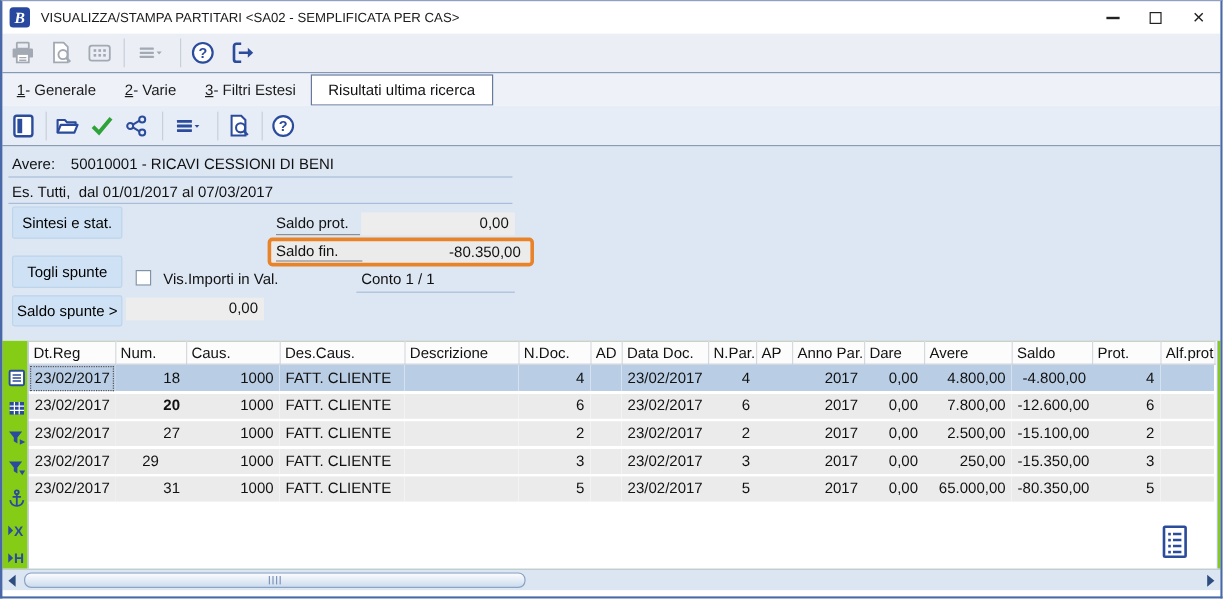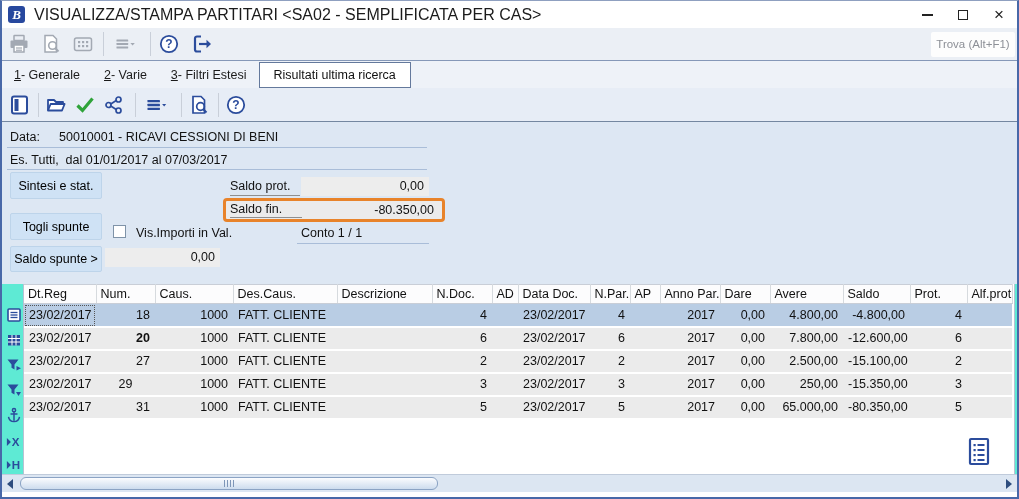--- a/index.html
+++ b/index.html
@@ -9,21 +9,21 @@
     font-family: "Liberation Sans", sans-serif; font-size: 12.5px; color:#111;
     overflow: hidden;
   }
   .win::after { content:""; position:absolute; inset:0; border:2px solid #4868a8; border-top:1px solid #8fa0c0; pointer-events:none; }
 
   
   .titlebar { position:absolute; left:2px; right:2px; top:1px; height:27px; background:#fff; display:flex; align-items:center; }
   .logo { width:17px; height:17px; margin-left:6px; background:#27489e; border-radius:3px; color:#fff;
           font-family:"Liberation Serif", serif; font-style:italic; font-weight:bold; font-size:13px;
           display:flex; align-items:center; justify-content:center; }
-  .titletext { margin-left:9px; font-size:16px; color:#1b1b1b; white-space:nowrap; }
+  .titletext { margin-left:9px; font-size:11px; color:#1b1b1b; white-space:nowrap; }
   .wincontrols { margin-left:auto; display:flex; height:100%; }
   .wc { width:36px; height:100%; display:flex; align-items:center; justify-content:center; cursor:default; }
   .g-min { width:11px; height:2px; background:#222; }
   .g-max { width:10px; height:10px; border:1.4px solid #222; }
   .g-close { font-size:17px; color:#222; line-height:1; }
 
   
   .toolbar1 { position:absolute; left:2px; right:2px; top:28px; height:32px; background:#ebeff5; display:flex; align-items:center; }
   .toolbar2 { position:absolute; left:2px; right:2px; top:88px; height:34px; background:#e7edf6; border-bottom:1px solid #7487a0; display:flex; align-items:center; }
   .tbi { width:24px; height:24px; display:flex; align-items:center; justify-content:center; flex:0 0 auto; }
@@ -49,21 +49,21 @@
          display:flex; align-items:center; justify-content:center; font-size:12.5px; color:#000; cursor:default; }
   .field { position:absolute; background:#ededed; text-align:right; padding:0 5px; line-height:19px; font-size:12.5px; }
   .flabel { position:absolute; border-bottom:1px solid #8f8f8f; padding-bottom:2px; }
   .orangebox { position:absolute; left:221px; top:76px; width:222px; height:24px; border:3px solid #e8832a; border-radius:4px;
                background:#ebebeb; display:flex; align-items:center; }
   .orangebox .olbl { flex:0 0 72px; margin-left:4px; border-bottom:1px solid #8f8f8f; padding-bottom:1px; }
   .orangebox .oval { flex:1; text-align:right; padding-right:8px; }
   .checkbox { position:absolute; width:13px; height:13px; background:#fff; border:1px solid #7f93a8; }
 
   
-  .gridwrap { position:absolute; left:2px; right:2px; top:284px; height:190px; background:#5eead4; }
+  .gridwrap { position:absolute; left:2px; right:2px; top:284px; height:190px; background:#84cc16; }
   .tblbg { position:absolute; left:21px; top:0; width:992px; bottom:0; background:#fff; border-left:1px solid #b6c2d2; border-right:1px solid #b6c2d2; }
   table.grid { position:absolute; left:22px; top:0; border-collapse:collapse; table-layout:fixed; width:988px; font-size:12.5px; }
   table.grid th { height:19px; font-weight:normal; text-align:left; background:#fcfcfd; padding:0 4px;
                   border-top:1px solid #c9ced7; border-bottom:1px solid #c9ced7; border-right:1px solid #d6dade;
                   white-space:nowrap; overflow:hidden; }
   table.grid td { height:23px; background:#ebebeb; border-bottom:2px solid #fff; padding:0 5px;
                   white-space:nowrap; overflow:hidden; }
   table.grid tr.selected td { background:#b9cde4; }
   table.grid td.focus { background:#ffffd2; outline:1px dotted #555; outline-offset:-2px; }
   .gut { position:absolute; left:3px; width:17px; height:17px; display:flex; align-items:center; justify-content:center; }
@@ -151,21 +151,20 @@
           <text x="11" y="15.2" text-anchor="middle" font-size="12" font-weight="bold" fill="currentColor" font-family="Liberation Sans, sans-serif">?</text>
         </svg>
     </div>
     <div class="tbi ic-nav" style="margin-left:9px">
       <svg viewBox="0 0 22 22">
           <path d="M10,3.5 H6 a2,2 0 0 0 -2,2 v11 a2,2 0 0 0 2,2 h4" fill="none" stroke="currentColor" stroke-width="2.2"></path>
           <line x1="8" y1="11" x2="16.5" y2="11" stroke="currentColor" stroke-width="2.2"></line>
           <polygon points="15.5,6.8 20,11 15.5,15.2" fill="currentColor"></polygon>
         </svg>
     </div>
-    <div class="findbox">Trova (Alt+F1)</div>
   </div>
 
   <div class="tabstrip">
     <div style="display:flex;align-items:stretch;">
         <div class="tab">
           <span class="tnum">1</span>
           <span> - Generale</span>
         </div>
         <div class="tab">
           <span class="tnum">2</span>
@@ -231,21 +230,21 @@
     <div class="sep" style="margin-left:7px"></div>
     <div class="tbi ic-nav" style="margin-left:5px">
       <svg viewBox="0 0 22 22">
           <circle cx="11" cy="11" r="8.2" fill="#fff" stroke="currentColor" stroke-width="1.8"></circle>
           <text x="11" y="15.2" text-anchor="middle" font-size="12" font-weight="bold" fill="currentColor" font-family="Liberation Sans, sans-serif">?</text>
         </svg>
     </div>
   </div>
 
   <div class="content">
-    <span class="lbl" style="left:8px; top:8px">Data:</span>
+    <span class="lbl" style="left:8px; top:8px">Avere:</span>
     <span class="lbl" style="left:57px; top:8px">50010001 - RICAVI CESSIONI DI BENI</span>
     <div class="hline" style="left:5px; top:25px; width:420px"></div>
     <span class="lbl" style="left:8px; top:31px">Es. Tutti,  dal 01/01/2017 al 07/03/2017</span>
     <div class="hline" style="left:5px; top:47px; width:420px"></div>
 
     <div class="btn" style="left:8px; top:50px; width:92px; height:27px">Sintesi e stat.</div>
     <div class="flabel" style="left:228px; top:57px; width:70px">Saldo prot.</div>
     <div class="field" style="left:299px; top:55px; width:128px; height:19px">0,00</div>
 
     <div class="orangebox" style="border-color: rgb(232, 131, 42);">

